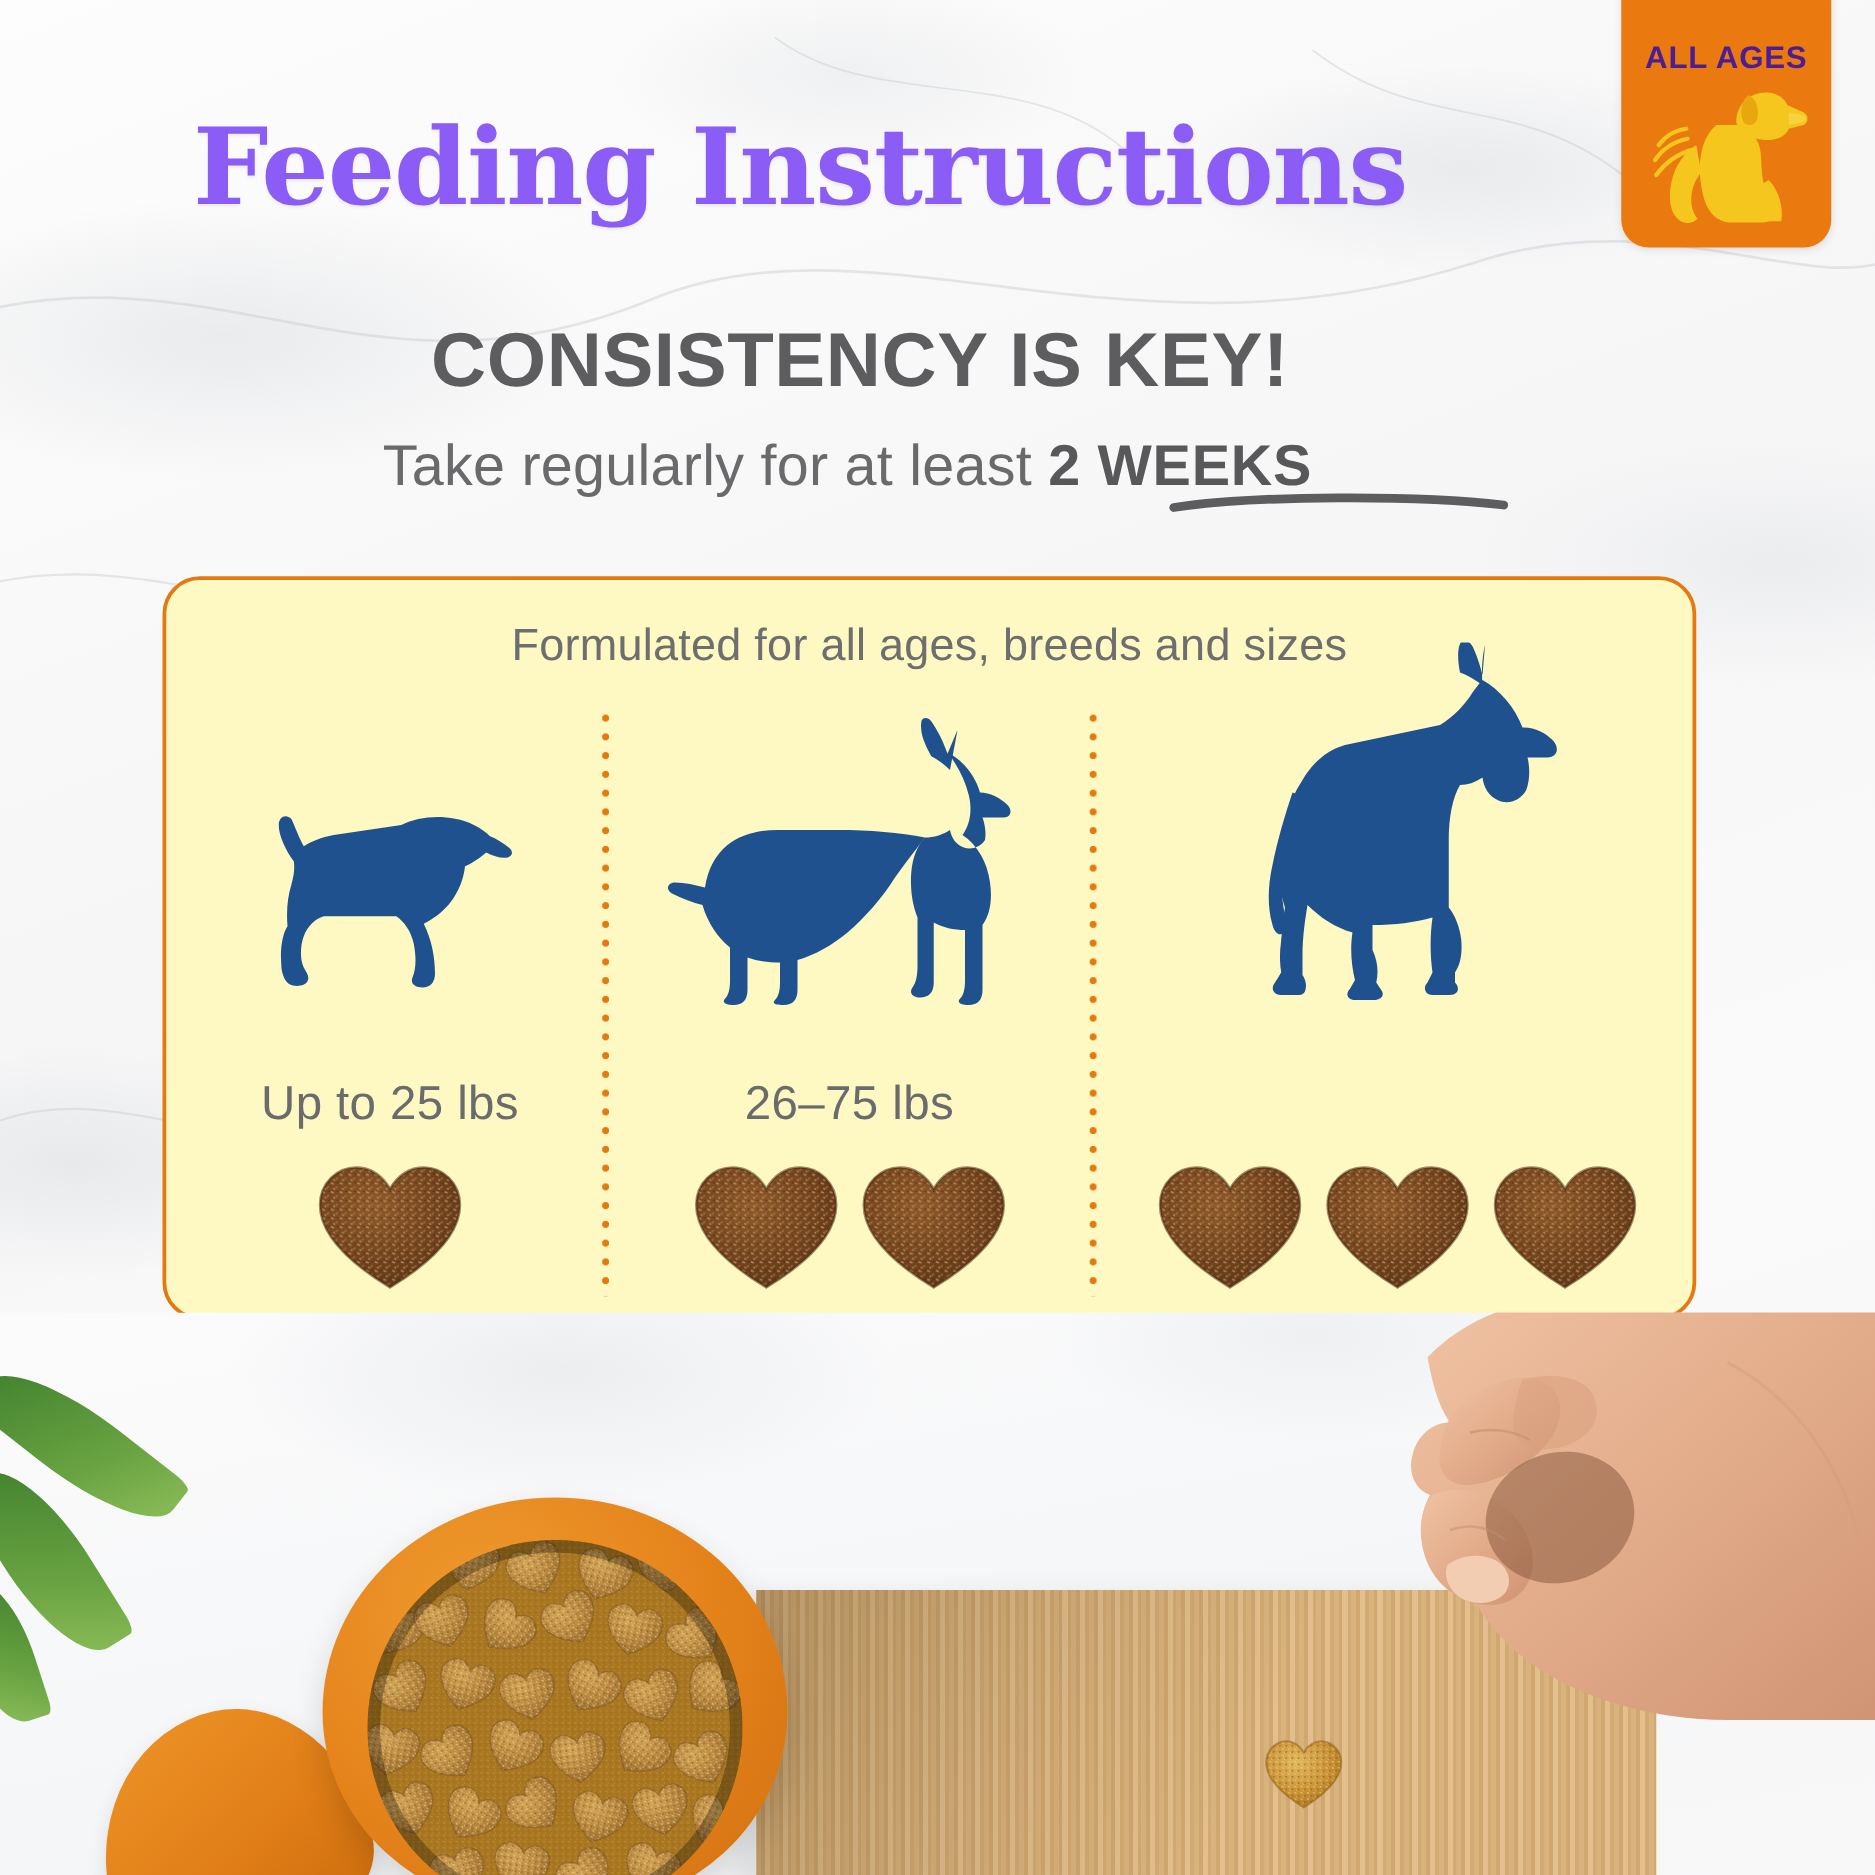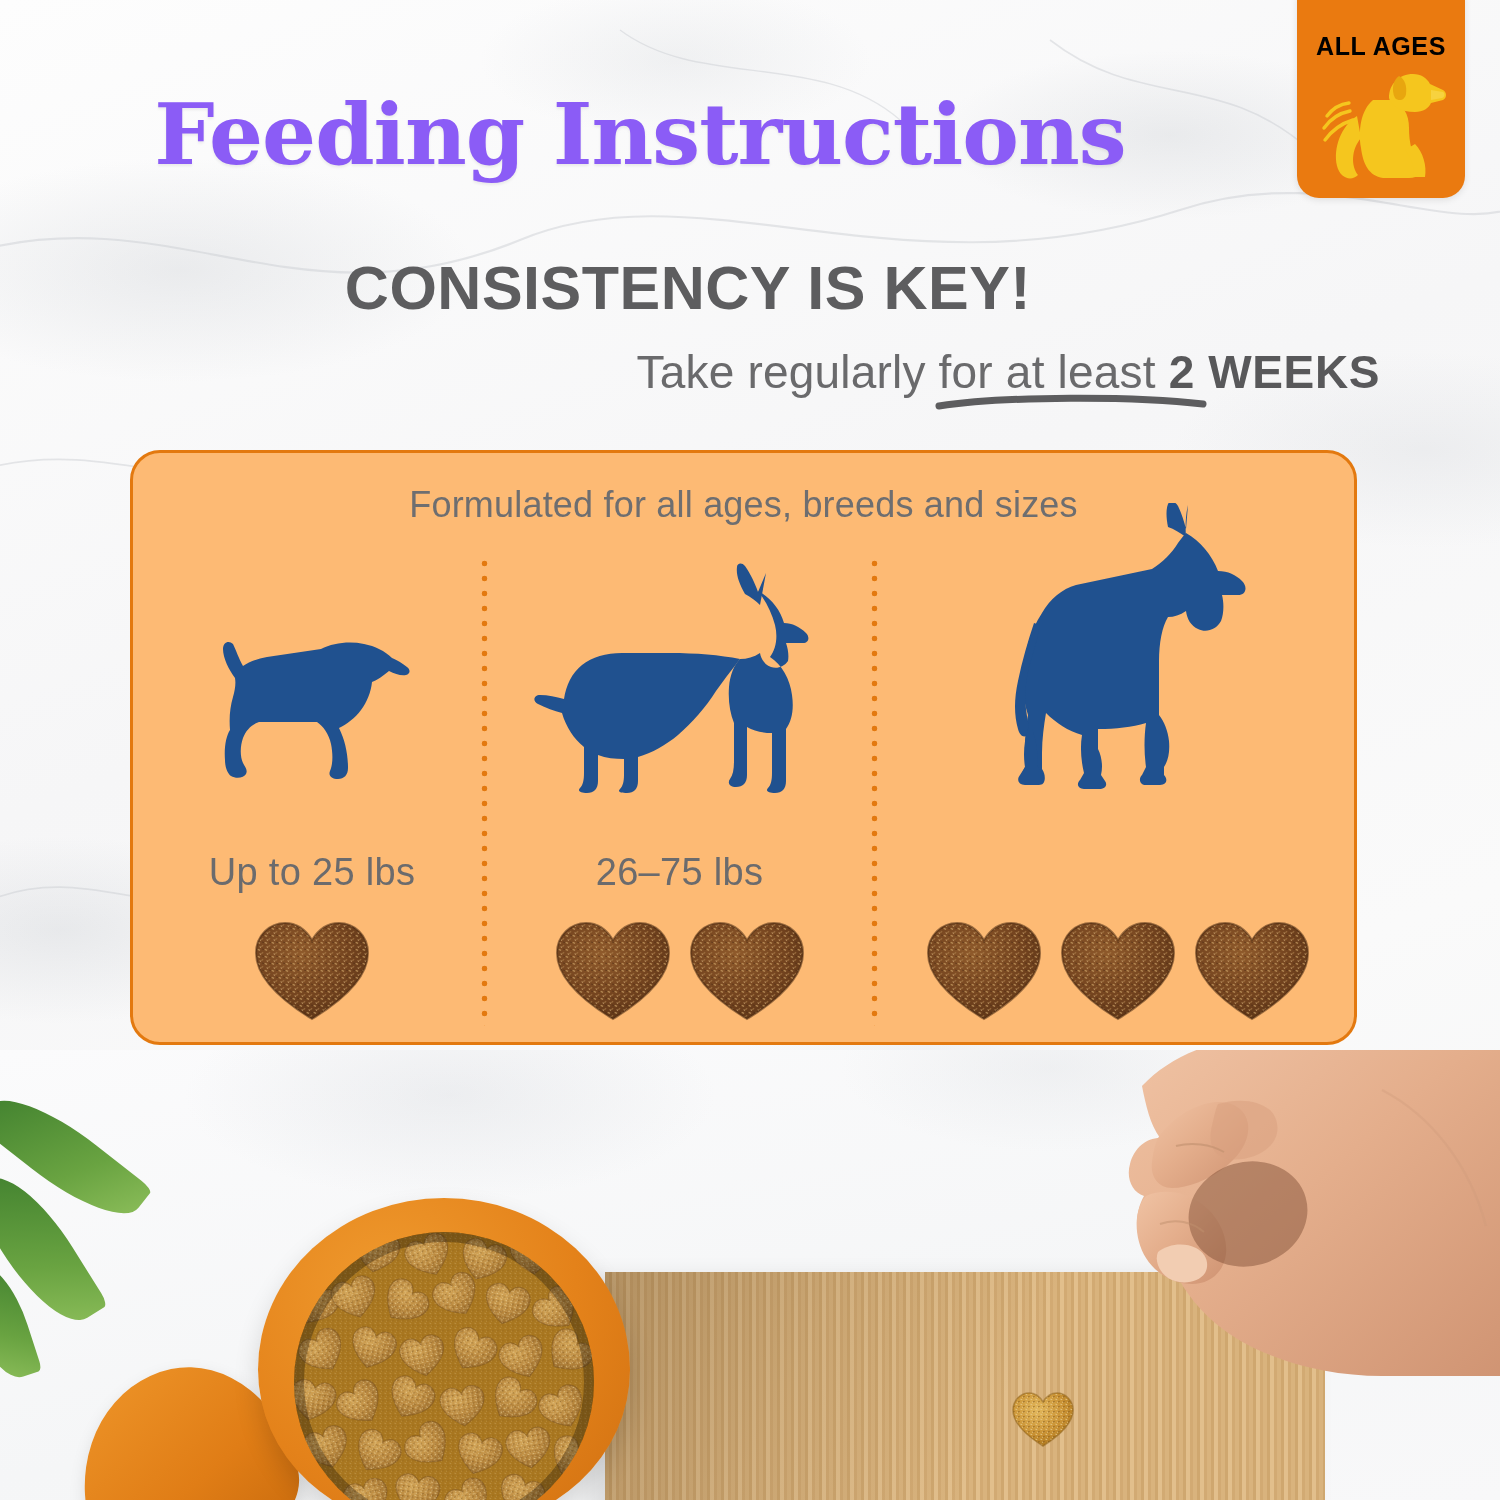--- a/index.html
+++ b/index.html
@@ -54,21 +54,21 @@
     border-radius: 14px 14px 22px 22px;
     box-shadow: 0 2px 7px rgba(0,0,0,0.10);
     overflow: hidden;
   }
   .badge-label {
     position: absolute;
     top: 46px;
     left: 0;
     width: 100%;
     text-align: center;
-    color: #000000;
+    color: #4c1d95;
     font-size: 25px;
     font-weight: bold;
     letter-spacing: 0.6px;
     font-family: "Liberation Sans", sans-serif;
   }
   .badge-dog {
     position: absolute;
     top: 70px;
     left: 16px;
     width: 140px;
@@ -98,23 +98,22 @@
     font-size: 61px;
     font-weight: bold;
     color: #5d5d5f;
     letter-spacing: 0.5px;
   }
   .tagline-wrap {
     position: absolute;
     top: 345px;
     left: 0;
     width: 1356px;
-    text-align: right;
+    text-align: center;
     white-space: nowrap;
-    margin-left: 24px;
   }
   .tagline {
     font-size: 46px;
     color: #6a6a6c;
     letter-spacing: 0.2px;
   }
   .tagline-strong {
     font-size: 46px;
     color: #58585a;
     font-weight: bold;
@@ -125,26 +124,26 @@
     left: 935px;
     top: 393px;
     width: 272px;
     height: 18px;
   }
 
   
   .card {
     position: absolute;
     left: 130px;
-    top: 450px;
+    top: 461px;
     width: 1227px;
     height: 595px;
     border: 3px solid #e3790f;
     border-radius: 30px;
-    background: #fdba74;
+    background: #fef9c3;
     box-sizing: border-box;
   }
   .card-caption {
     position: absolute;
     top: 31px;
     left: 0;
     width: 100%;
     text-align: center;
     font-size: 36px;
     color: #6e6e70;

